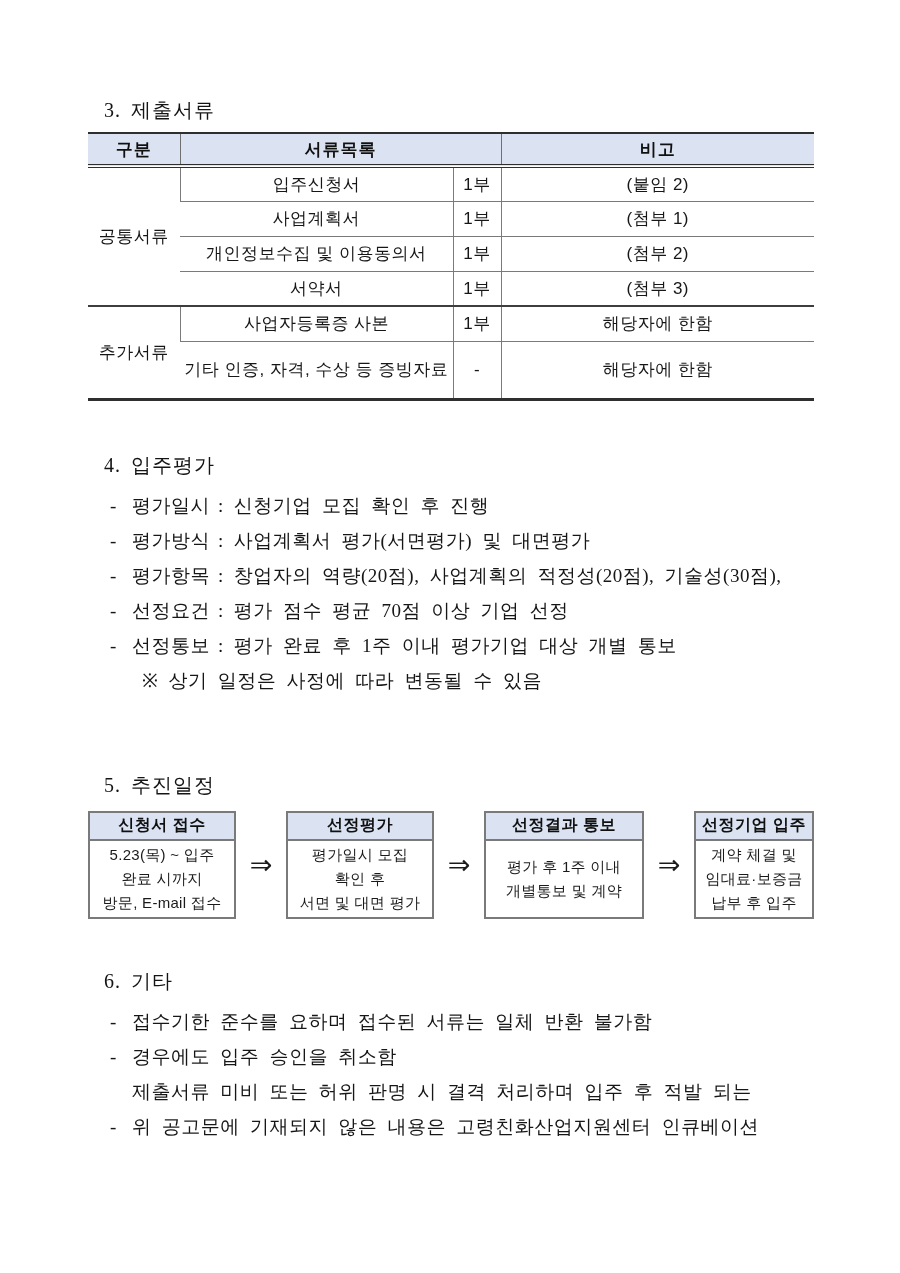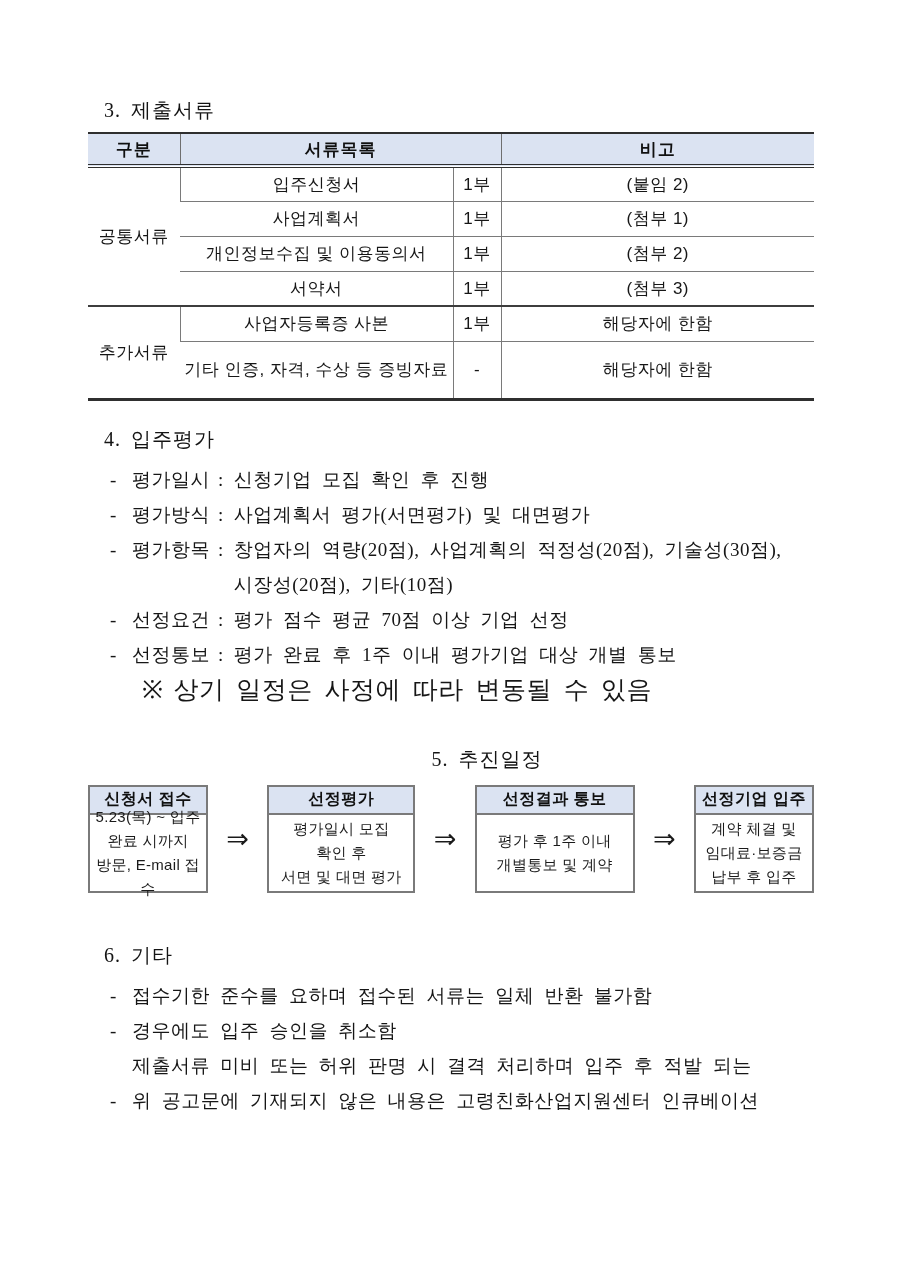--- a/index.html
+++ b/index.html
@@ -39,44 +39,44 @@
   table.docs tr.group-sep td { border-top:2px solid #3d3d3d; }
   table.docs td.tall { height:58px; line-height:24px; }
 
   
   .list { margin-top:9px; margin-left:22px; font-size:19px; }
   .li { display:flex; line-height:35px; letter-spacing:0.5px; word-spacing:5px; color:#161616; }
   .li .dash { width:22px; flex:0 0 22px; }
   .li .lbl { flex:0 0 auto; }
   .li .colon { padding:0 10px 0 8px; }
   .li .val { flex:1; }
-  .note-line { margin-left:32px; line-height:35px; font-size:25px; letter-spacing:0.5px; word-spacing:5px; color:#161616; }
+  .note-line { margin-left:32px; line-height:35px; font-size:19px; letter-spacing:0.5px; word-spacing:5px; color:#161616; }
   .note-line .mark { padding-right:10px; }
 
   
   .flow {
     margin-top:12px; width:726px; display:flex; align-items:center;
     justify-content:space-between; font-family:"Liberation Sans", sans-serif;
   }
   .flow-box { border:2px solid #7a7a7a; background:#ffffff; }
   .flow-box .fb-head {
     background:#dbe3f2; border-bottom:2px solid #7a7a7a; height:28px;
     display:flex; align-items:center; justify-content:center;
     font-weight:bold; font-size:16px; letter-spacing:0.5px; color:#101010;
   }
   .flow-box .fb-body {
     height:76px; display:flex; flex-direction:column; justify-content:center;
     align-items:center; font-size:15px; line-height:24px; color:#1a1a1a;
     letter-spacing:0.3px; padding:0 2px; text-align:center;
   }
-  .fb-1 { width:120px; } .fb-2 { width:148px; } .fb-3 { width:160px; } .fb-4 { width:120px; }
+  .fb-1 { width:148px; } .fb-2 { width:148px; } .fb-3 { width:160px; } .fb-4 { width:120px; }
   .flow-arrow { font-size:27px; color:#1a1a1a; padding:0 2px; font-family:"DejaVu Sans", sans-serif; }
 
-  .gap-s4 { margin-top:24px; }
-  .gap-s5 { margin-top:38px;text-align:center; }
+  .gap-s4 { margin-top:50px; }
+  .gap-s5 { margin-top:73px; }
   .gap-s6 { margin-top:48px; }
 </style>
 </head>
 <body>
 
 <div class="doc">
 
   <div class="sec-heading">3. 제출서류</div>
 
   <table class="docs">
@@ -143,21 +143,20 @@
       <span class="colon">:</span>
       <span class="val"><span>사업계획서 평가(서면평가) 및 대면평가</span></span>
     </div>
 
     <div class="li">
       <span class="dash">-</span>
       <span class="lbl">평가항목</span>
       <span class="colon">:</span>
       <span class="val">
         <div>창업자의 역량(20점), 사업계획의 적정성(20점), 기술성(30점),</div>
-        <div>시장성(20점), 기타(10점)</div>
       </span>
     </div>
 
     <div class="li">
       <span class="dash">-</span>
       <span class="lbl">선정요건</span>
       <span class="colon">:</span>
       <span class="val"><span>평가 점수 평균 70점 이상 기업 선정</span></span>
     </div>
 

